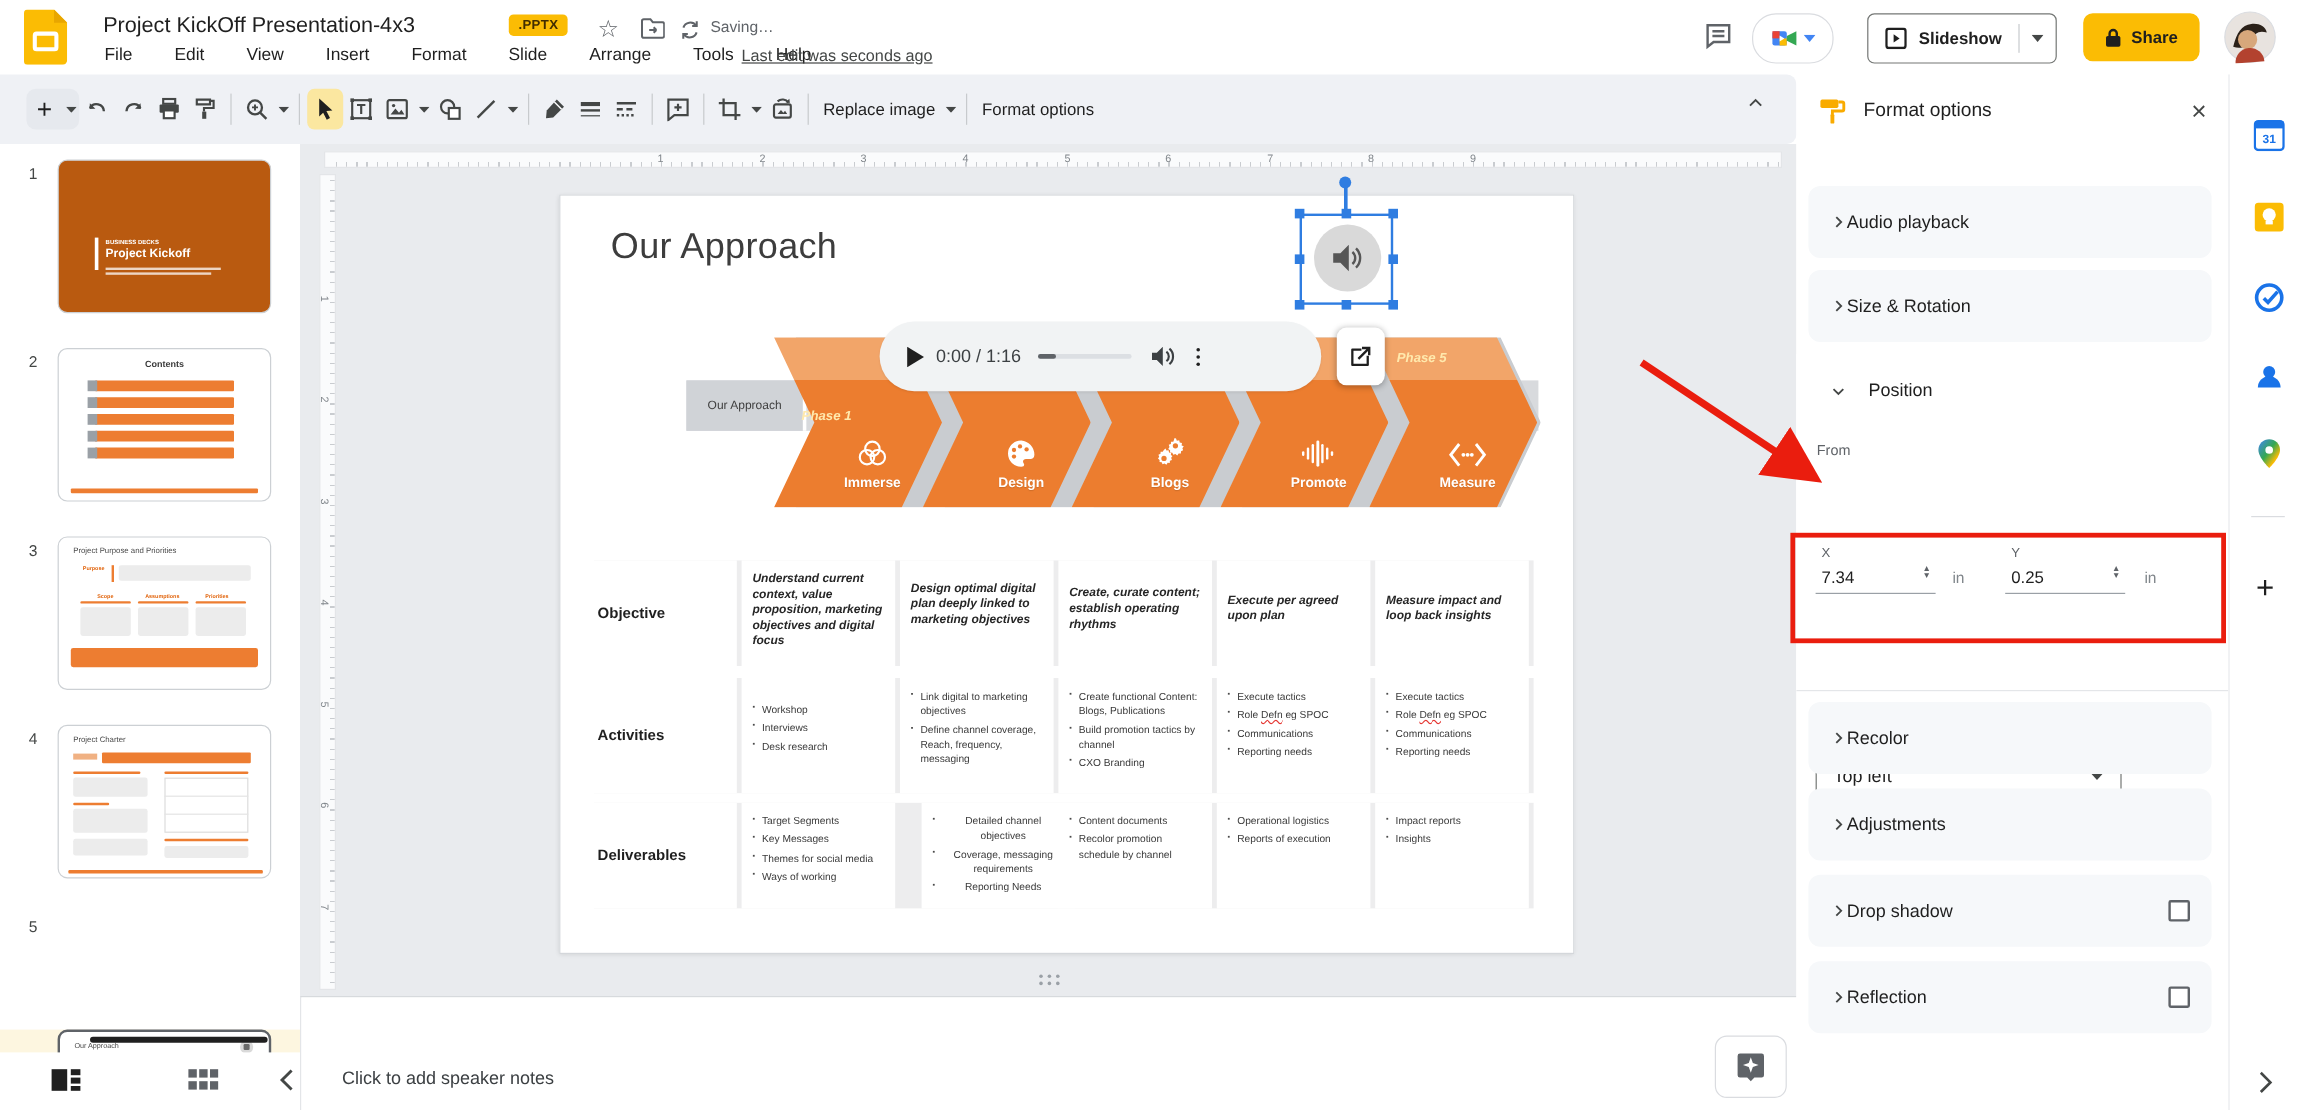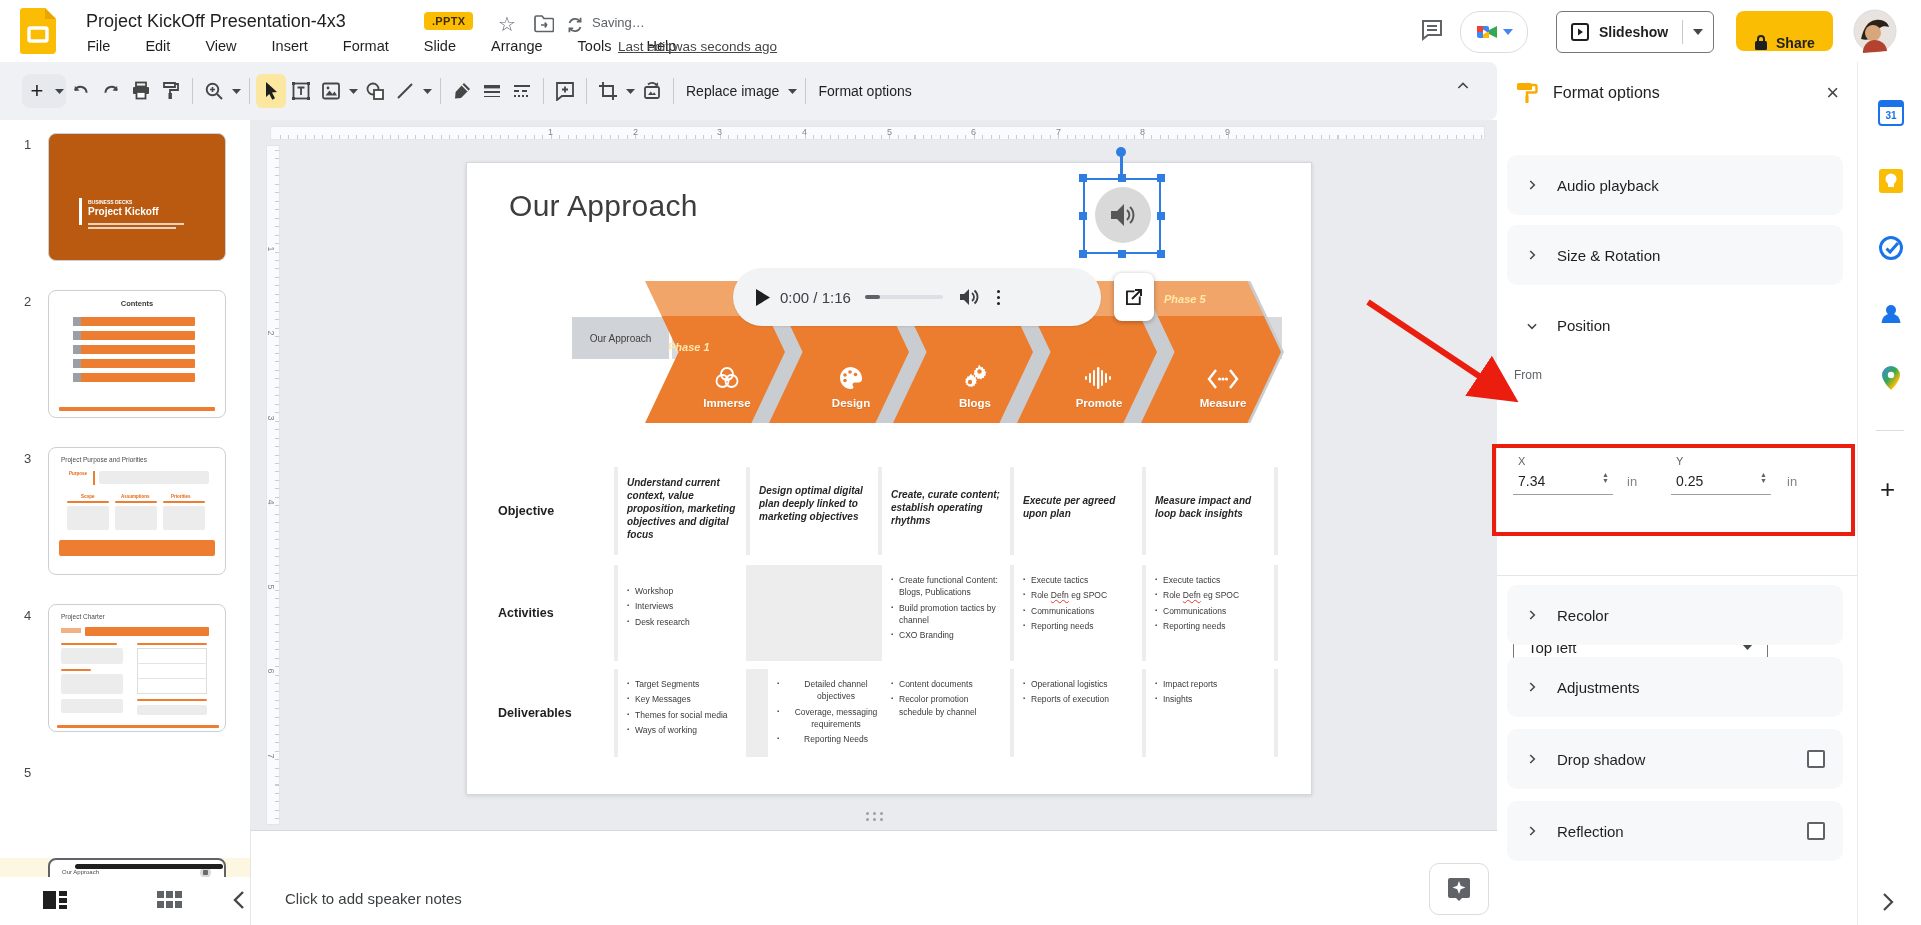--- a/index.html
+++ b/index.html
@@ -80,21 +80,21 @@
   .b{position:relative;padding-left:8px;font-size:8.5px;color:#3a3a3a;line-height:1.45;margin-bottom:3px;}
   .b::before{content:"▪";position:absolute;left:0;top:1px;font-size:6px;color:#4a4a4a;}
   .misspell{text-decoration:underline wavy #e53935 1px;}
   
   .notes{position:absolute;left:250px;top:830px;width:1247px;height:95px;background:#fff;
     border-top:1px solid #d7dadd;border-left:1px solid #e3e5e8;box-sizing:border-box;}
   .notes-text{font-size:15px;color:#3c4043;}
   
   .panel{position:absolute;left:1497px;top:62px;width:360px;height:863px;background:#fff;}
   .prow{position:absolute;left:10px;width:336px;height:60px;background:#f6f8fa;border-radius:10px;
-    display:flex;align-items:center;gap:18px;padding:0 18px;box-sizing:border-box;}
+    display:flex;align-items:center;padding:0 18px;box-sizing:border-box;}
   .prow-label{font-size:15px;color:#1f1f1f;flex:1;}
   .pchk{width:18px;height:18px;border:2px solid #5f6368;border-radius:2px;background:#fff;box-sizing:border-box;}
   .pfield-label{font-size:11px;color:#5f6368;}
   .pvalue{font-size:14px;color:#1f1f1f;}
   .stepper{display:flex;flex-direction:column;color:#5f6368;font-size:7px;line-height:6px;}
   .unit{font-size:13px;color:#80868b;}
   .uline{position:absolute;height:1px;background:#9aa0a6;}
   .dropdown{position:absolute;left:16px;top:326px;width:255px;height:52px;border:1px solid #747775;
     border-radius:6px;display:flex;align-items:center;padding:0 14px;box-sizing:border-box;
     font-size:15px;color:#1f1f1f;background:#fff;}
@@ -182,21 +182,21 @@
           </svg>
       </span>
       <span>Slideshow</span>
       <span style="width:1px;height:24px;background:#c7cacd;margin:0 0 0 14px;"></span>
       <span style="padding:0 10px;">
           <svg width="10" height="6" viewBox="0 0 10 6">
             <path d="M0 0l5 6 5-6z" fill="#444746"></path>
           </svg>
         </span>
     </div>
-    <div class="abs share-btn" style="left:1736px;top:11px;align-items:flex-end;">
+    <div class="abs share-btn" style="left:1736px;top:11px;">
       <span>
         <svg width="14" height="17" viewBox="0 0 14 17">
             <rect x="1" y="7" width="12" height="9" rx="1.5" fill="#1f1f1f"></rect>
             <path d="M4 7V5a3 3 0 0 1 6 0v2" fill="none" stroke="#1f1f1f" stroke-width="2"></path>
           </svg>
       </span>
       <span>Share</span>
     </div>
     <div class="abs" style="left:1853px;top:9px;">
       <svg width="44" height="44" viewBox="0 0 44 44">
@@ -645,20 +645,24 @@
           </div>
       </div>
 
       <div class="trow" style="top:98px;height:96px;">
         <div class="tlabel">Activities</div>
         <div class="tcell" style="left:123px;padding-top:20px;">
           <div class="b">Workshop</div>
           <div class="b">Interviews</div>
           <div class="b">Desk research</div>
         </div>
+        <div class="tcell" style="left:255px;">
+          <div class="b">Link digital to marketing objectives</div>
+          <div class="b">Define channel coverage, Reach, frequency, messaging</div>
+        </div>
         <div class="tcell" style="left:387px;">
           <div class="b">Create functional Content: Blogs, Publications</div>
           <div class="b">Build promotion tactics by channel</div>
           <div class="b">CXO Branding</div>
         </div>
         <div class="tcell" style="left:519px;">
           <div class="b">Execute tactics</div>
           <div class="b"><span>Role </span><span class="misspell">Defn</span><span> eg SPOC</span></div>
           <div class="b">Communications</div>
           <div class="b">Reporting needs</div>

